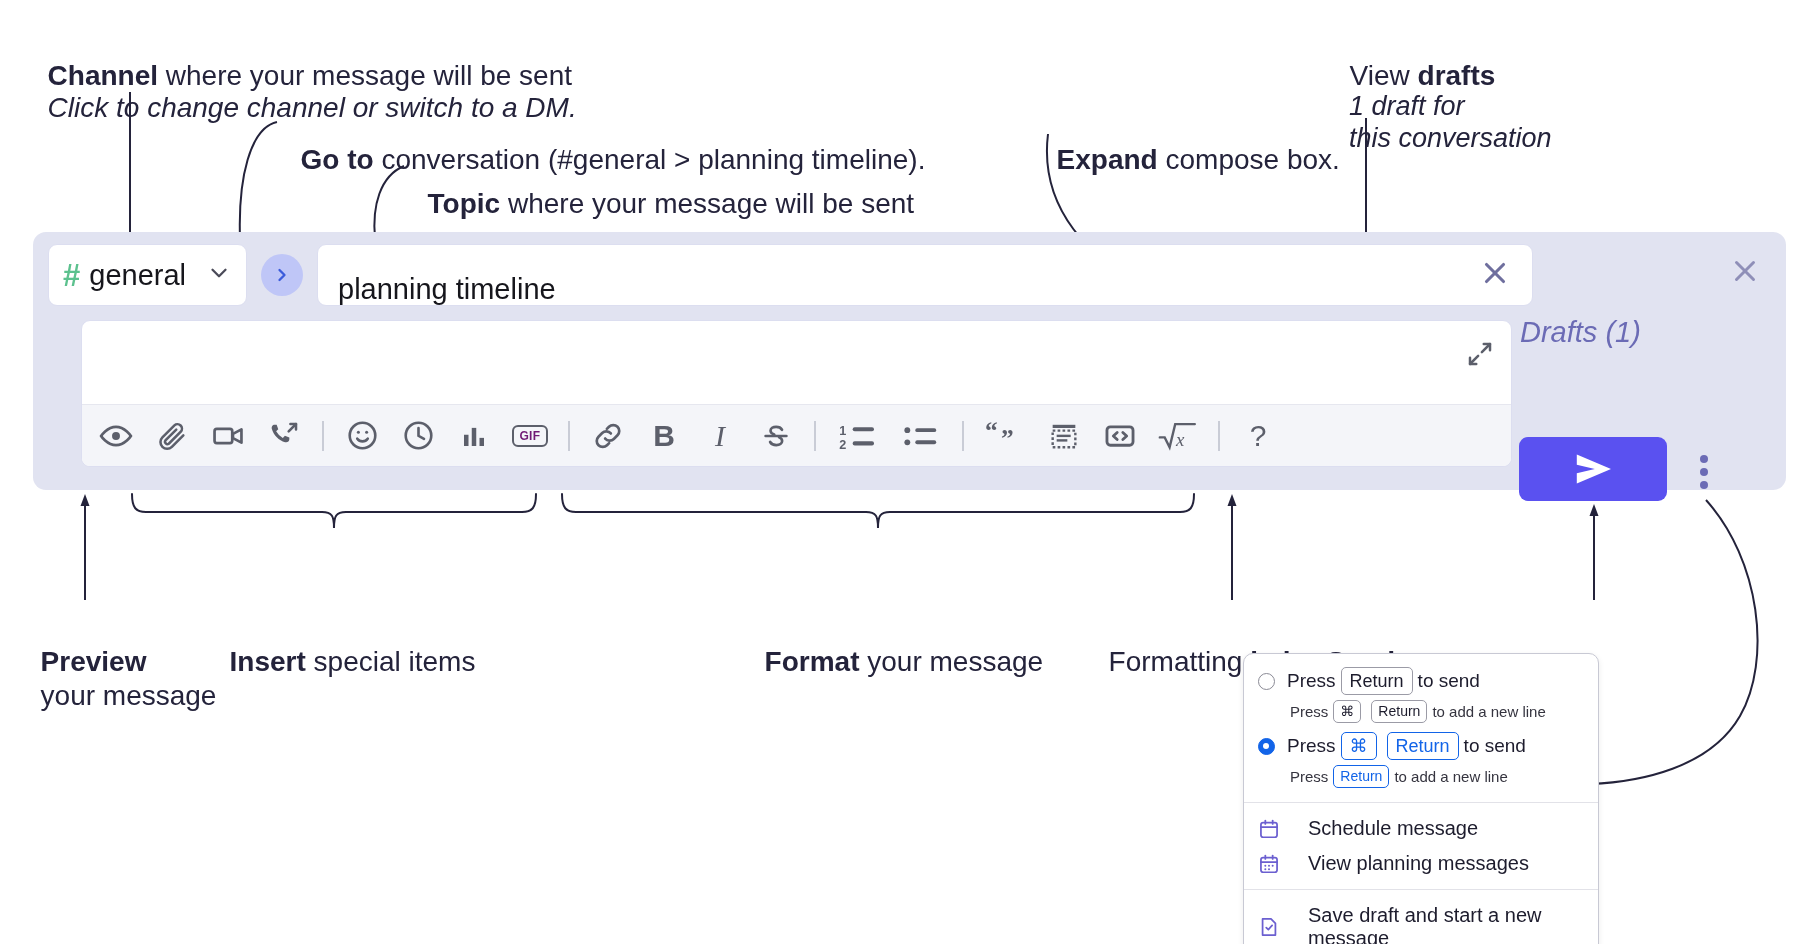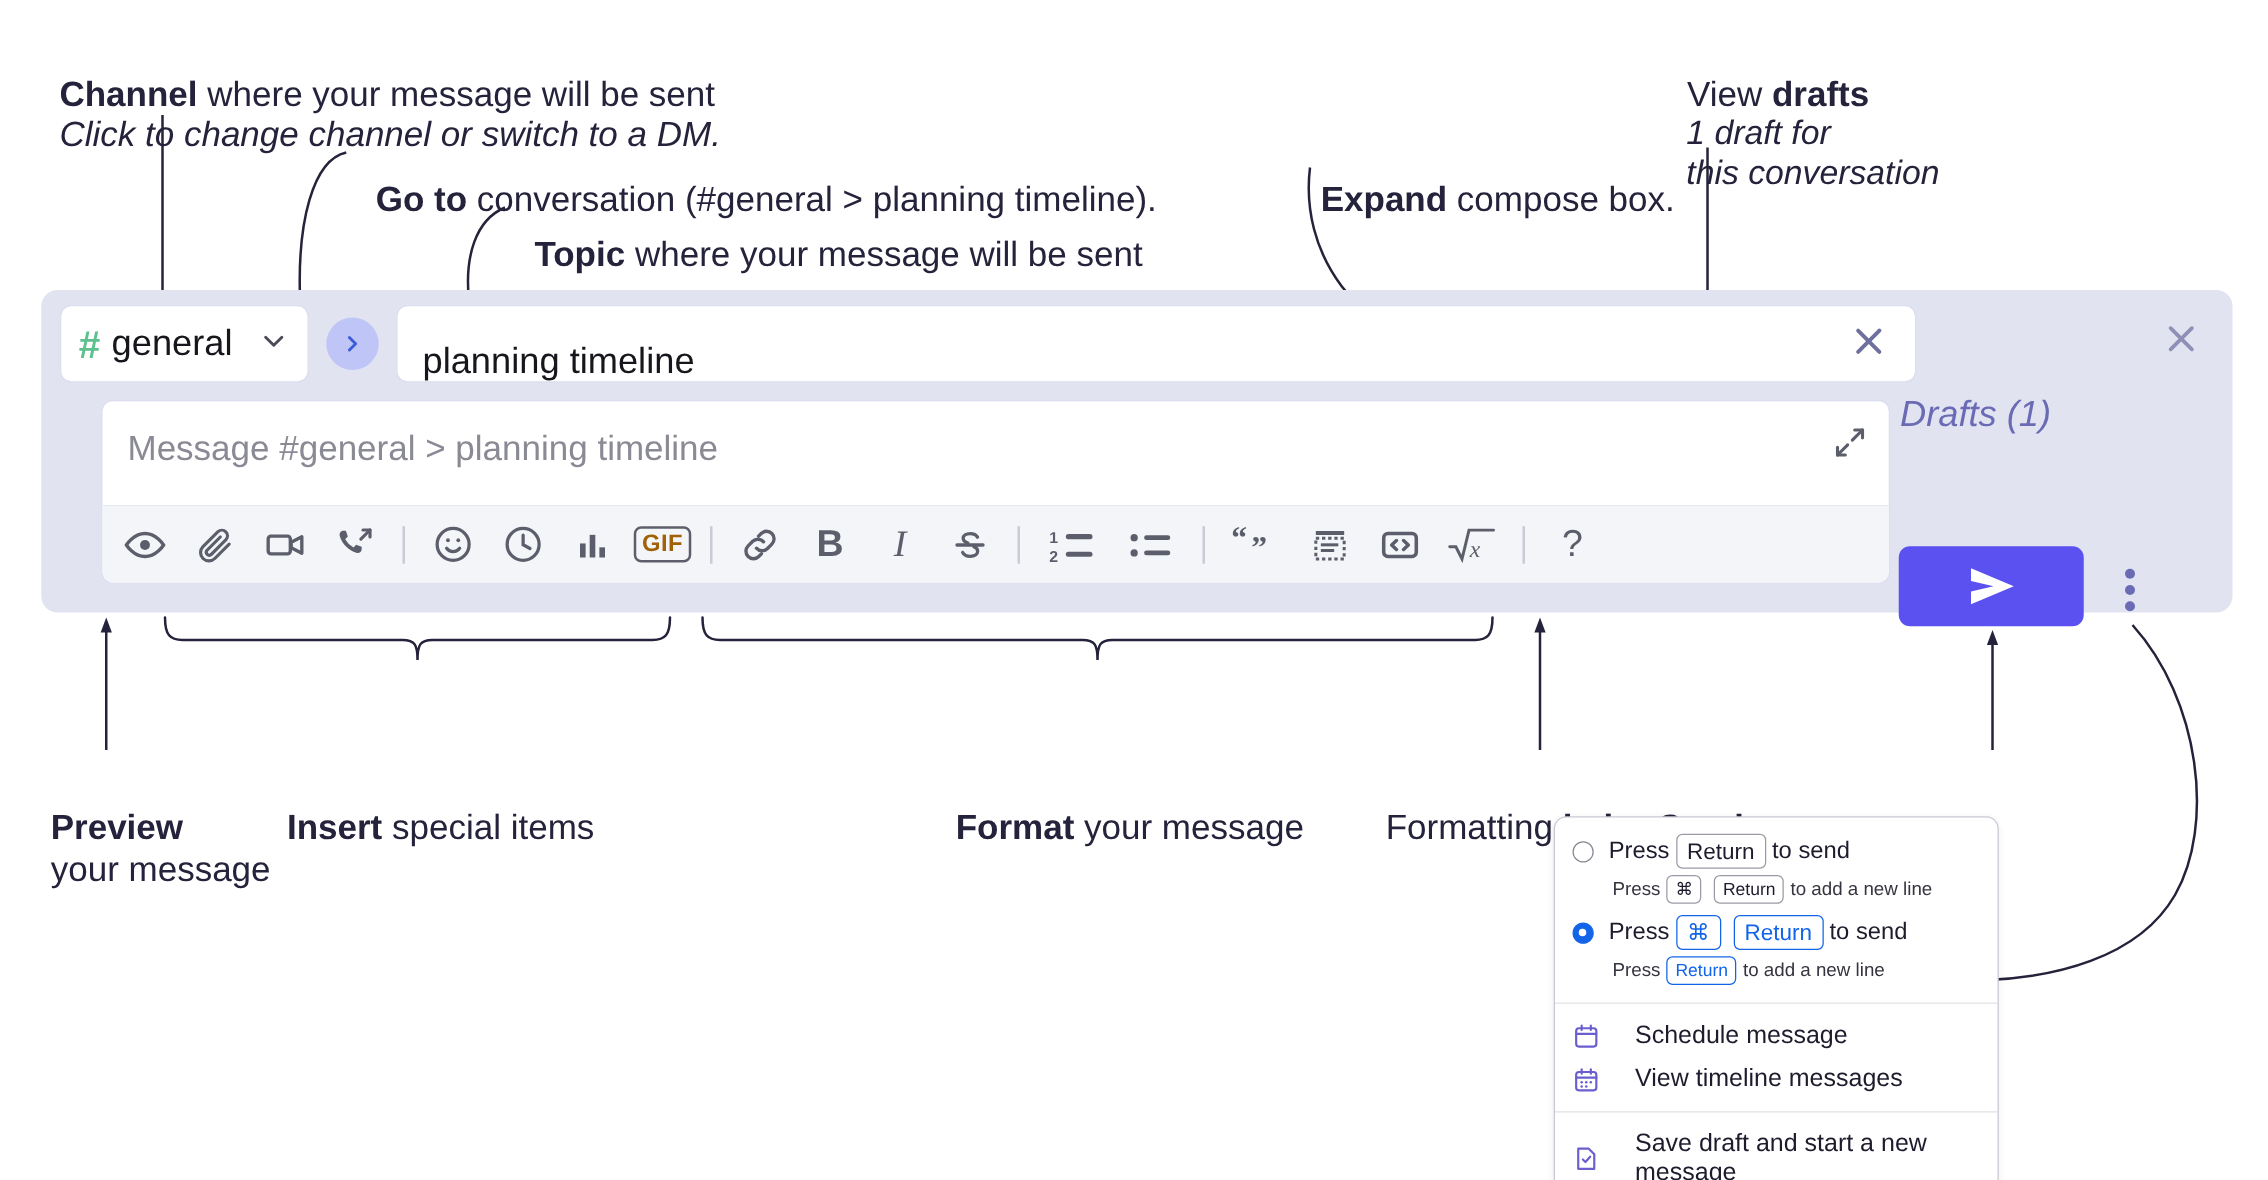--- a/index.html
+++ b/index.html
@@ -59,22 +59,22 @@
 
   
   #toolbar{
     position:absolute;left:0;bottom:0;width:100%;height:62px;
     background:#f4f5f9;border-top:1px solid #e6e7ef;border-radius:0 0 8px 8px;
     display:flex;align-items:center;padding-left:12px;box-sizing:border-box;
   }
   .tb-btn{width:44px;height:44px;display:flex;align-items:center;justify-content:center;
           margin-right:12px;color:#5c5f6b;flex:0 0 auto;}
   .tb-sep{width:2px;height:30px;background:#c9ccd6;margin:0 16px 0 4px;flex:0 0 auto;}
-  .gif-box{border:2.6px solid #5c5f6b;border-radius:6px;font-size:19px;font-weight:700;
-           letter-spacing:.4px;padding:3px 5px;line-height:1;color:#a16207;}
+  .gif-box{border:2.6px solid #5c5f6b;border-radius:6px;font-size:12px;font-weight:700;
+           letter-spacing:.4px;padding:3px 5px;line-height:1;color:#701a75;}
   .bold-g{font-size:30px;font-weight:700;color:#5c5f6b;line-height:1;}
   .ital-g{font-size:30px;font-style:italic;font-family:"Liberation Serif",serif;color:#5c5f6b;line-height:1;}
   .help-g{font-size:30px;color:#5c5f6b;line-height:1;}
 
   
   #drafts-link{position:absolute;left:1520px;top:316px;font-size:29px;color:#6b6bb5;font-style:italic;}
   #send-button{
     position:absolute;left:1519px;top:437px;width:148px;height:64px;
     background:#5a51f0;border-radius:9px;display:flex;align-items:center;justify-content:center;
   }
@@ -185,21 +185,20 @@
   </div>
 
   <div id="panel-close">
     <svg width="34" height="34" viewBox="0 0 24 24" fill="none" stroke="#8f8fb8" stroke-width="2.1" stroke-linecap="round">
         <line x1="6" y1="6" x2="18" y2="18"></line>
         <line x1="18" y1="6" x2="6" y2="18"></line>
       </svg>
   </div>
 
   <div id="message-area">
-    <div id="message-placeholder">Message #general &gt; planning timeline</div>
 
     <div id="expand-btn">
       <svg width="30" height="30" viewBox="0 0 24 24" fill="none" stroke="#5c5f6b" stroke-width="2" stroke-linecap="round" stroke-linejoin="round">
         <polyline points="15 4 20 4 20 9"></polyline>
           <line x1="20" y1="4" x2="13.5" y2="10.5"></line>
         <polyline points="9 20 4 20 4 15"></polyline>
           <line x1="4" y1="20" x2="10.5" y2="13.5"></line>
       </svg>
     </div>
 
@@ -440,21 +439,21 @@
           <line x1="3.2" y1="10" x2="20.8" y2="10"></line>
           <line x1="8" y1="2.8" x2="8" y2="6.5"></line>
           <line x1="16" y1="2.8" x2="16" y2="6.5"></line>
           <circle cx="8" cy="14" r="1.1" fill="#6b5fd0" stroke="none"></circle>
           <circle cx="12" cy="14" r="1.1" fill="#6b5fd0" stroke="none"></circle>
           <circle cx="16" cy="14" r="1.1" fill="#6b5fd0" stroke="none"></circle>
           <circle cx="8" cy="17.6" r="1.1" fill="#6b5fd0" stroke="none"></circle>
           <circle cx="12" cy="17.6" r="1.1" fill="#6b5fd0" stroke="none"></circle>
         </svg>
     </span>
-    <span>View timeline messages</span>
+    <span>View planning messages</span>
   </div>
 
   <div class="popup-div"></div>
 
   <div class="menu-item" style="padding-bottom:12px;">
     <span class="mi-icon">
       <svg width="22" height="22" viewBox="0 0 24 24" fill="none" stroke="#6b5fd0" stroke-width="1.9" stroke-linecap="round" stroke-linejoin="round">
           <path d="M5 3.2h9.2L19 8v12.8H5z"></path>
           <polyline points="9 12.6 11.3 14.9 15.4 10.2"></polyline>
         </svg>

